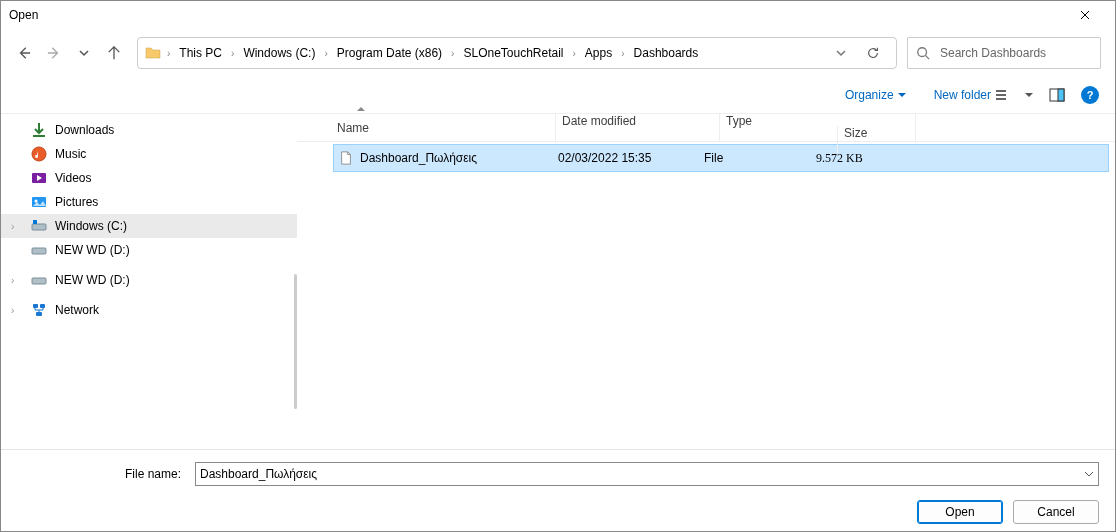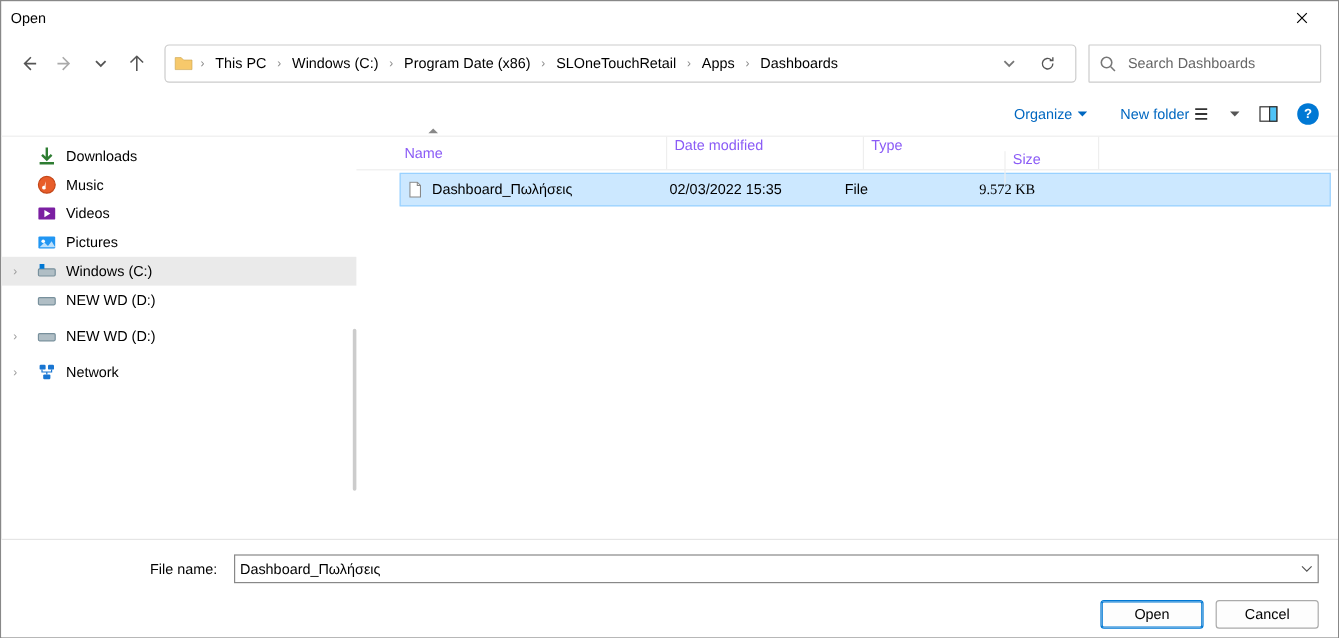--- a/index.html
+++ b/index.html
@@ -30,21 +30,21 @@
   .help-icon { width:18px; height:18px; border-radius:50%; background:#0078d4; color:#fff; display:flex; align-items:center; justify-content:center; font-weight:bold; font-size:11px;}
   .body { display:flex; height: 336px; border-top:1px solid #eee;}
   .sidebar { width: 296px; padding-top: 4px; position:relative; }
   .side-item { height:24px; display:flex; align-items:center; padding-left:30px; gap:8px;}
   .side-item.selected { background:#eaeaea;}
   .side-item .exp { position:absolute; left:10px; font-size:10px; color:#999;}
   .side-icon { width:16px; height:16px; display:flex; align-items:center; justify-content:center;}
   .side-spacer { height:6px;}
   .sidebar-border { position:absolute; right:0; top:160px; bottom:40px; width:3px; background:#ccc; border-radius:2px;}
   .main { flex:1; }
-  .col-headers { height:28px; display:flex; align-items:center; border-bottom:1px solid #eee; color:#8b5cf6;}
+  .col-headers { height:28px; display:flex; align-items:center; border-bottom:1px solid #eee; color:#404040;}
   .col-name { width:258px; padding-left:40px; display:flex; align-items:center; gap:88px;}
   .col-date { width:146px; padding-left:6px;}
   .col-type { width:118px; padding-left:6px;margin-left:18px;}
   .col-size { width:78px; text-align:left; padding-left:6px;margin-top:24px;}
   .sort-ind { position:relative; }
   .sort-ind::after { content:""; position:absolute; top:-14px; left:60px; width:0; height:0; border-left:4px solid transparent; border-right:4px solid transparent; border-bottom:4px solid #888;}
   .filerow { height:28px; display:flex; align-items:center; background:#cce8ff;  margin:2px 6px 0 36px; border:1px solid #99d1ff;}
   .filerow .fname { width:218px; display:flex; align-items:center; gap:6px; padding-left:4px;}
   .filerow .fdate { width:146px; padding-left:6px;}
   .filerow .ftype { width:118px; padding-left:6px;}

